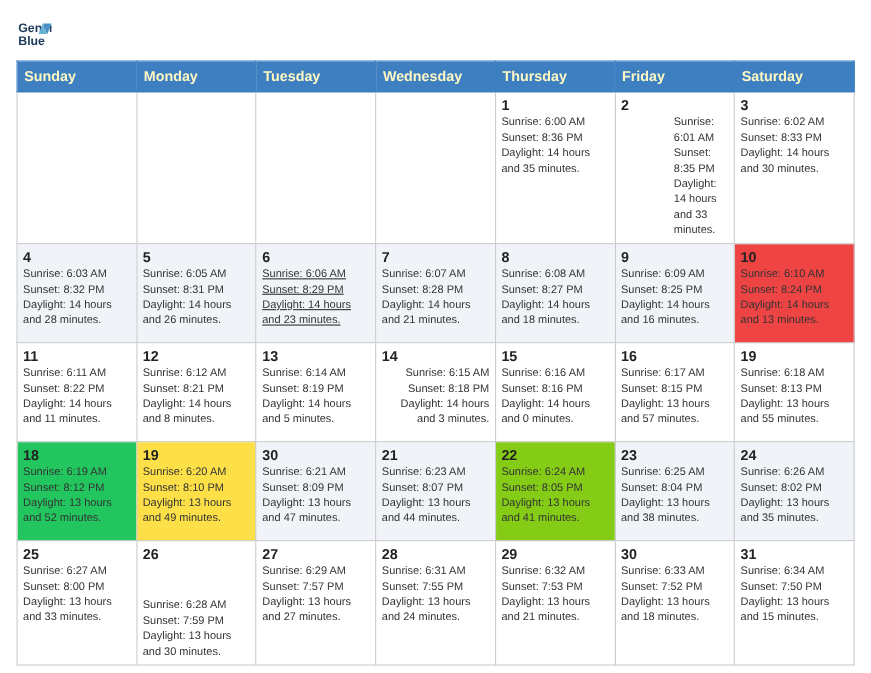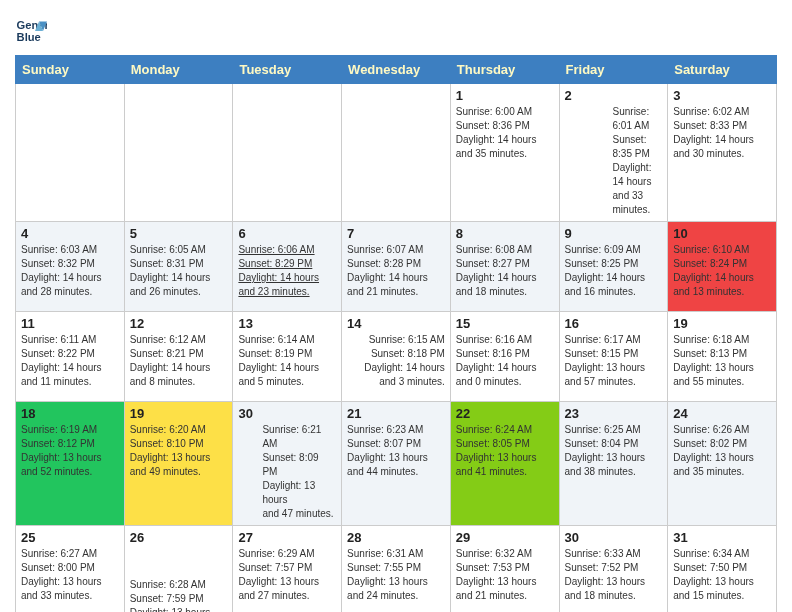--- a/index.html
+++ b/index.html
@@ -252,21 +252,21 @@
         </td>
         <td style="background: #fde047; margin-top: 45px;">
           <div class="day-number">19</div>
           <div class="day-info" style="white-space: pre-line;">Sunrise: 6:20 AM
 Sunset: 8:10 PM
 Daylight: 13 hours
 and 49 minutes.</div>
         </td>
         <td style="background: rgb(240, 244, 248);">
           <div class="day-number">30</div>
-          <div class="day-info" style="white-space: pre-line; margin-left: 24px;">Sunrise: 6:21 AM
+          <div class="day-info" style="white-space: pre-line;">Sunrise: 6:21 AM
 Sunset: 8:09 PM
 Daylight: 13 hours
 and 47 minutes.</div>
         </td>
         <td style="background: rgb(240, 244, 248); margin-top: 32px;">
           <div class="day-number">21</div>
           <div class="day-info" style="white-space: pre-line;">Sunrise: 6:23 AM
 Sunset: 8:07 PM
 Daylight: 13 hours
 and 44 minutes.</div>

